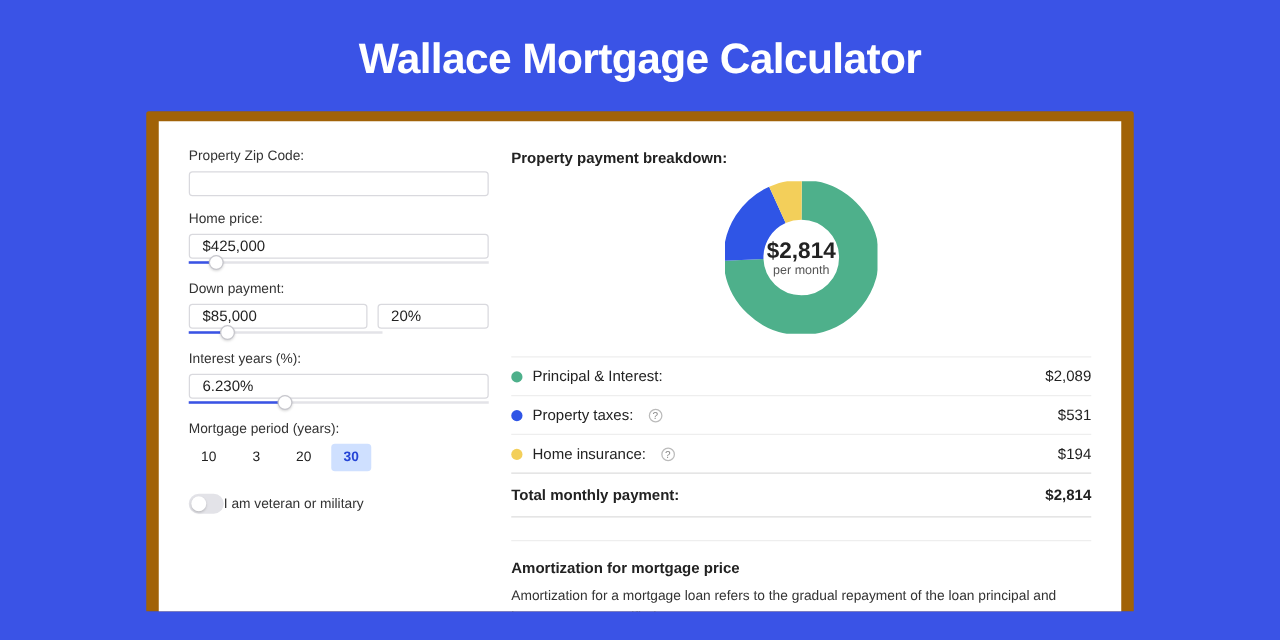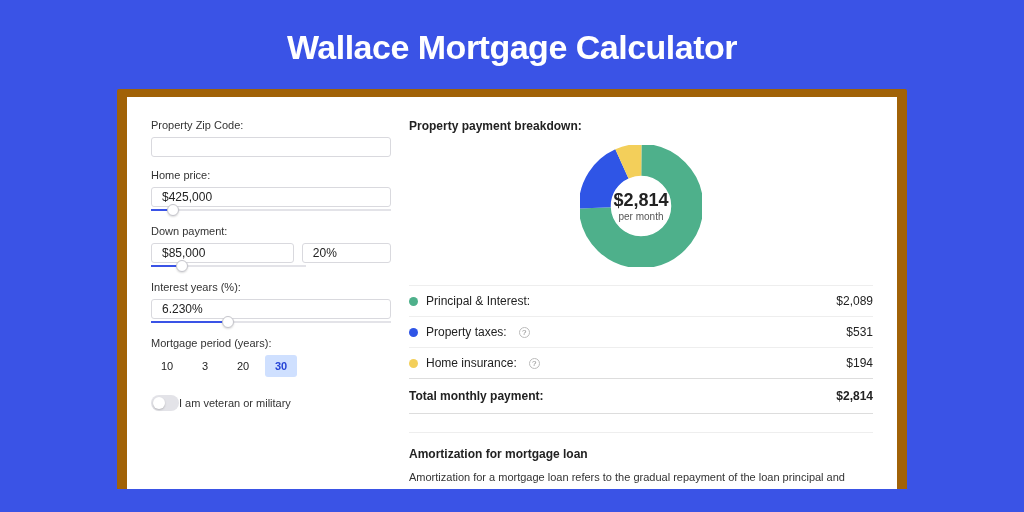--- a/index.html
+++ b/index.html
@@ -231,19 +231,19 @@
             <span>$194</span>
           </div>
         </div>
 
       <div class="breakdown-row total">
         <span>Total monthly payment:</span>
         <span>$2,814</span>
       </div>
 
       <div class="amort-block">
-        <div class="amort-title">Amortization for mortgage loan</div>
+        <div class="amort-title">Amortization for mortgage price</div>
         <div class="amort-text">Amortization for a mortgage loan refers to the gradual repayment of the loan principal and interest over a specified</div>
       </div>
     </div>
 
   </div>
 </div>
 
 </body></html>

